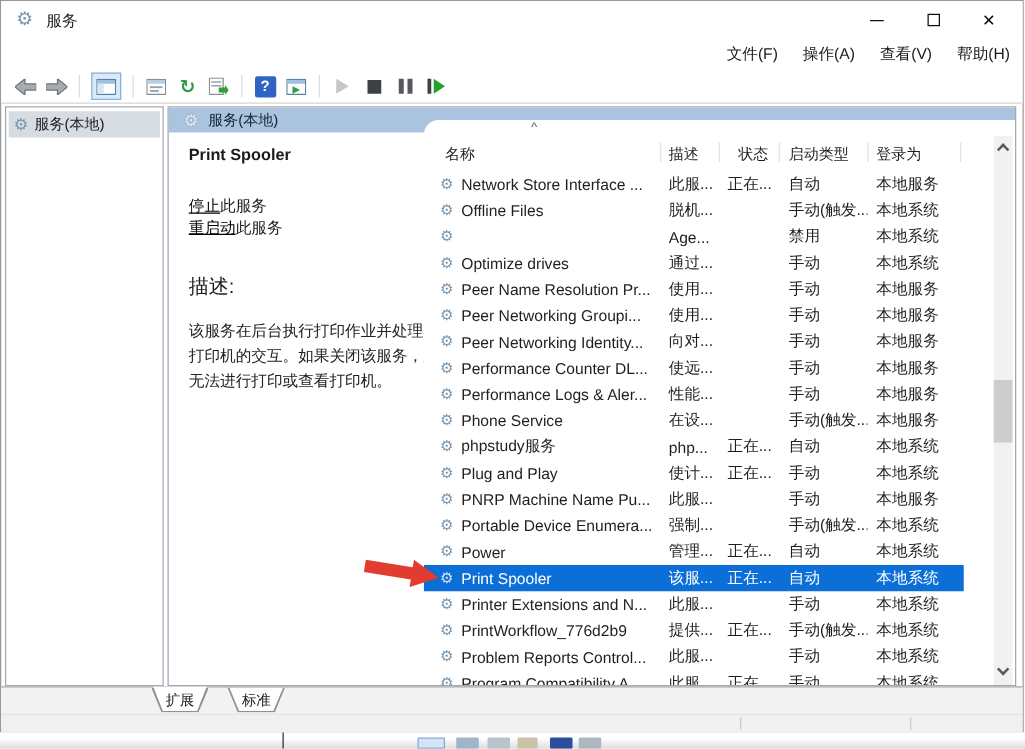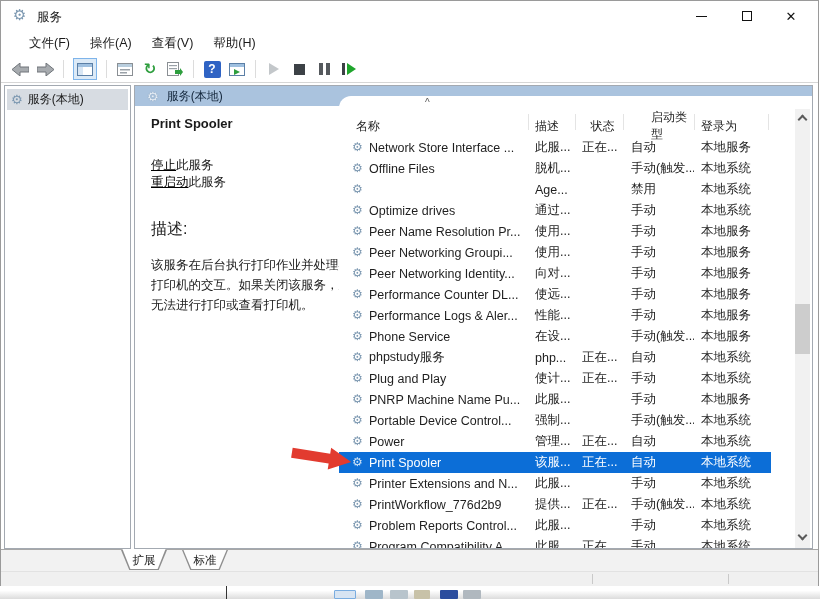--- a/index.html
+++ b/index.html
@@ -14,21 +14,21 @@
   .title-icon { position:absolute; left:12px; top:5px; font-size:15px; color:#7b97b0; }
   .title-text { position:absolute; left:36px; top:8px; font-size:12.5px; color:#1a1a1a; }
   .winbtn { position:absolute; top:0; width:42px; height:30px; display:flex;
             align-items:center; justify-content:center; cursor:default; }
   .btn-min  { right:96px; } .btn-max { right:50px; } .btn-close { right:6px; }
   .min-glyph { width:11px; height:0; border-top:1px solid #111; display:block; }
   .max-glyph { width:10px; height:10px; border:1px solid #111; display:block; }
   .close-glyph { font-size:13px; color:#111; line-height:1; }
 
   .menubar { position:absolute; left:0; top:30px; right:0; height:25px; background:#fff;
-             display:flex; align-items:center; padding-left:18px; font-size:12.5px; color:#1a1a1a; }
+             display:flex; align-items:center; padding-left:12px; font-size:12.5px; color:#1a1a1a;justify-content:flex-end; }
   .menu-item { padding:4px 10px; }
 
   .toolbar { position:absolute; left:0; top:55px; right:0; height:27px; background:#fff;
              border-bottom:1px solid #d6d6d6; display:flex; align-items:center;
              padding-left:10px; gap:7px; }
   .tb-sep { width:1px; height:18px; background:#dcdcdc; margin:0 2px; }
   .tb-ic { width:18px; height:18px; display:flex; align-items:center; justify-content:center; }
   .sel-box { border:1px solid #7eb4ea; background:#dceaf7; width:24px; height:22px; }
   .help-box { width:17px; height:17px; background:#2f63c4; border-radius:2px; color:#fff;
               font-weight:bold; font-size:12px; display:flex; align-items:center; justify-content:center; }
@@ -65,21 +65,21 @@
 
   
   .list-card { position:absolute; left:204px; top:10px; width:473px; bottom:0;
                background:#fff; border-radius:12px 0 0 0; overflow:hidden; }
   .lv-header { position:absolute; left:0; top:13px; width:436px; height:28px;
                display:grid; grid-template-columns:189px 47px 48px 71px 81px;
                align-items:center; font-size:12px; color:#1f1f1f; }
   .lv-header .h-name   { padding-left:17px; }
   .lv-header .h-desc   { padding-left:7px; }
   .lv-header .h-status { padding-left:7px;text-align:center; }
-  .lv-header .h-start  { padding-left:8px;margin-left:20px; }
+  .lv-header .h-start  { padding-left:8px; }
   .lv-header .h-logon  { padding-left:7px; }
   .h-sep { position:absolute; top:18px; width:1px; height:16px; background:#e4e4e4; }
   .sort-caret { position:absolute; left:86px; top:1px; font-size:10px; color:#555; }
 
   .rows { position:absolute; left:0; top:41px; width:457px; }
   .lrow { position:relative; width:432px; height:21px; display:grid;
           grid-template-columns:189px 47px 48px 71px 77px; align-items:center;
           font-size:12.5px; color:#1f1f1f; }
   .lrow .c-name   { padding-left:30px; overflow:hidden; white-space:nowrap; }
   .lrow .c-desc   { padding-left:7px; overflow:hidden; white-space:nowrap; }
@@ -376,21 +376,21 @@
     <span class="c-name">
       <span class="row-gear">⚙</span><span>PNRP Machine Name Pu...</span>
     </span>
     <span class="c-desc">此服...</span>
     <span class="c-status"></span>
     <span class="c-start">手动</span>
     <span class="c-logon">本地服务</span>
   </div>
             <div class="lrow">
     <span class="c-name">
-      <span class="row-gear">⚙</span><span>Portable Device Control...</span>
+      <span class="row-gear">⚙</span><span>Portable Device Enumera...</span>
     </span>
     <span class="c-desc">强制...</span>
     <span class="c-status"></span>
     <span class="c-start">手动(触发...</span>
     <span class="c-logon">本地系统</span>
   </div>
             <div class="lrow">
     <span class="c-name">
       <span class="row-gear">⚙</span><span>Power</span>
     </span>

